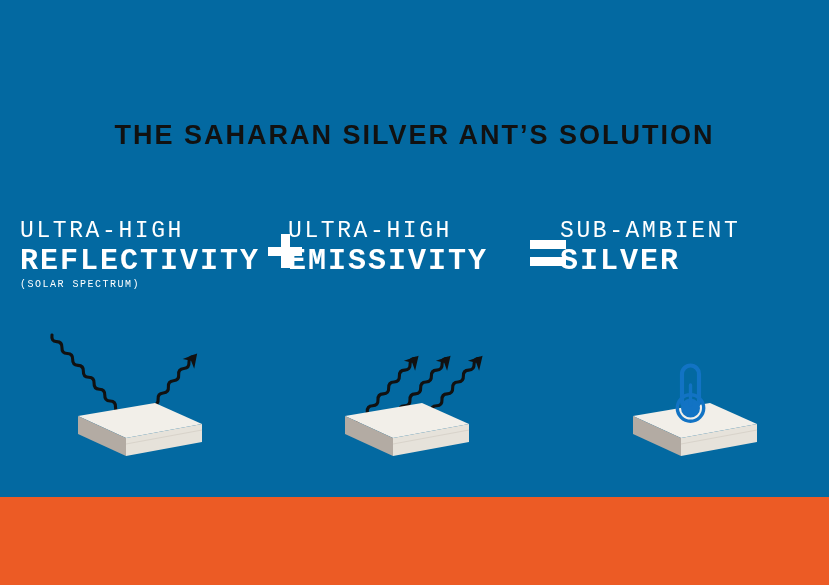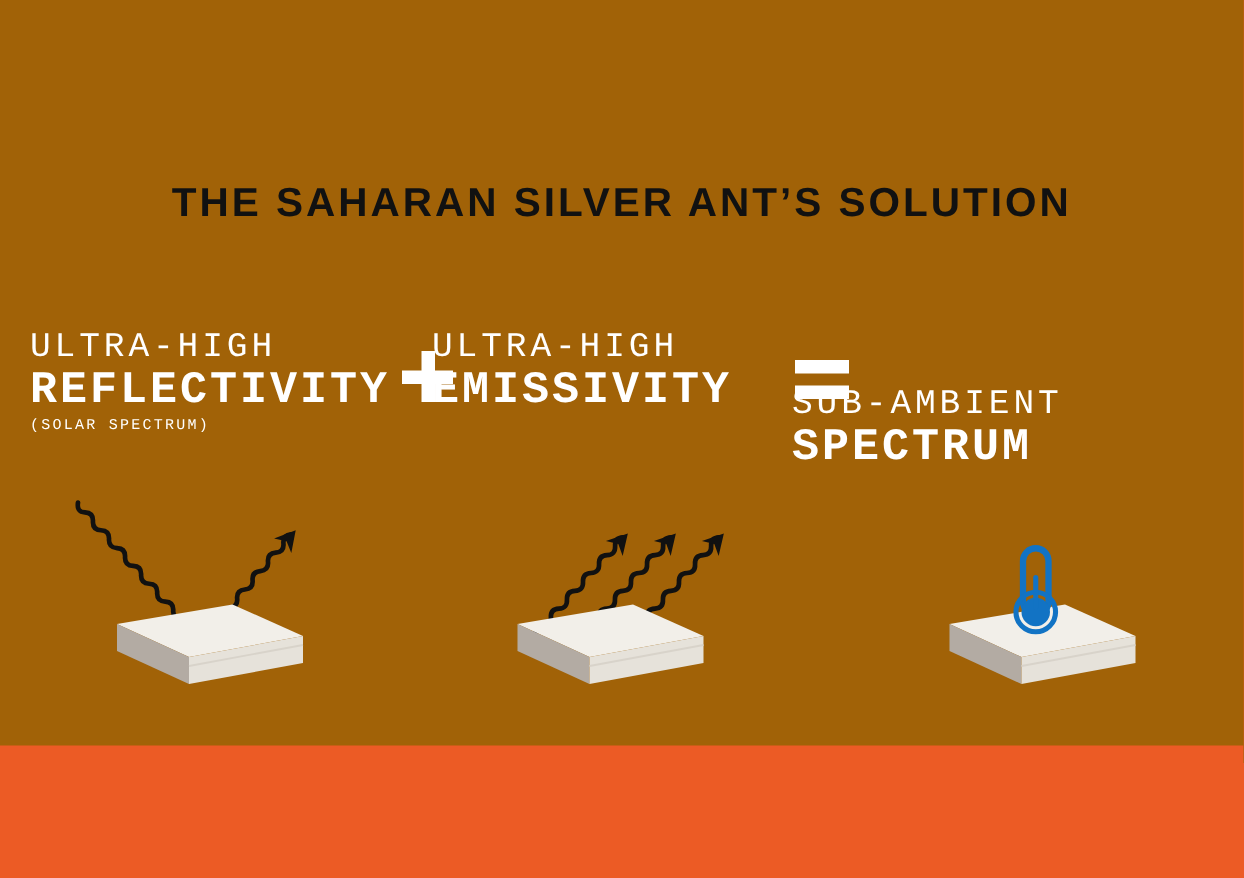--- a/index.html
+++ b/index.html
@@ -11,21 +11,21 @@
     height: 585px;
     background: #EC5B25;
     font-family: "Liberation Sans", sans-serif;
     overflow: hidden;
     position: relative;
   }
   .canvas {
     position: relative;
     width: 829px;
     height: 497px;
-    background: #a16207;
+    background: #0369a1;
   }
 
   
   .title {
     position: absolute;
     top: 118px;
     left: 0;
     width: 829px;
     text-align: center;
     color: #111111;
@@ -38,21 +38,21 @@
 
   
   .col {
     position: absolute;
     text-align: left;
     color: #FFFFFF;
     font-family: Liberation Mono, monospace;
   }
   .col-reflect { left: 20px;  top: 216px; width: 250px; }
   .col-emit    { left: 288px; top: 216px; width: 250px; }
-  .col-cool    { left: 528px; top: 216px; width: 258px; margin-top: 38px; }
+  .col-cool    { left: 560px; top: 216px; width: 258px; }
 
   .head-light {
     font-size: 23px;
     font-weight: 300;
     letter-spacing: 2.6px;
     line-height: 30px;
     white-space: nowrap;
   }
   .head-bold {
     font-size: 30px;
@@ -129,21 +129,21 @@
     <div class="head-bold">EMISSIVITY</div>
   </div>
 
   <div class="op op-equal">
     <div class="eq-bar top"></div>
     <div class="eq-bar bot"></div>
   </div>
 
   <div class="col col-cool">
     <div class="head-light">SUB-AMBIENT</div>
-    <div class="head-bold">SPECTRUM</div>
+    <div class="head-bold">SILVER</div>
   </div>
 
   <svg class="illus illus-reflect" viewBox="0 0 230 150">
 
     <path d="M22,15 q-5,4 -1,8 q4,4 0,8 q-4,4 0,8 q4,4 0,8 q-4,4 0,8
              q4,4 0,8 q-4,4 0,8 q4,4 0,8 q-4,4 0,8 q4,4 0,8 q-4,4 0,8
              q4,4 0,8 q-4,4 0,8" transform="rotate(-42 22 15)" fill="none" stroke="#111111" stroke-width="3.1" stroke-linecap="round"></path>
 
     <g transform="rotate(40 108 104)">
       <path d="M108,104 q-4.6,-4 -0.6,-8 q4,-4 0,-8 q-4,-4 0,-8 q4,-4 0,-8

